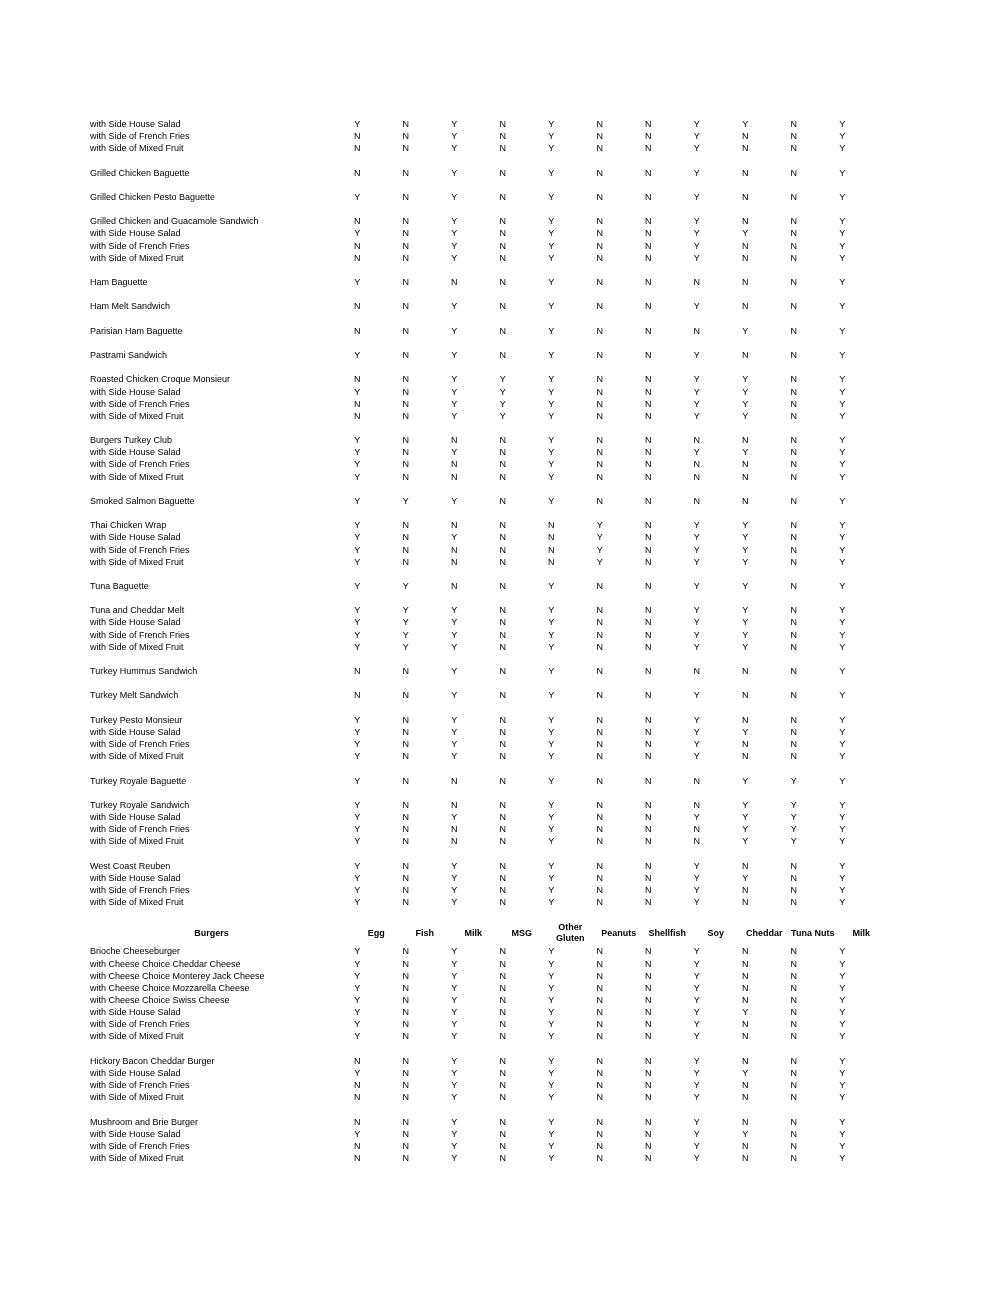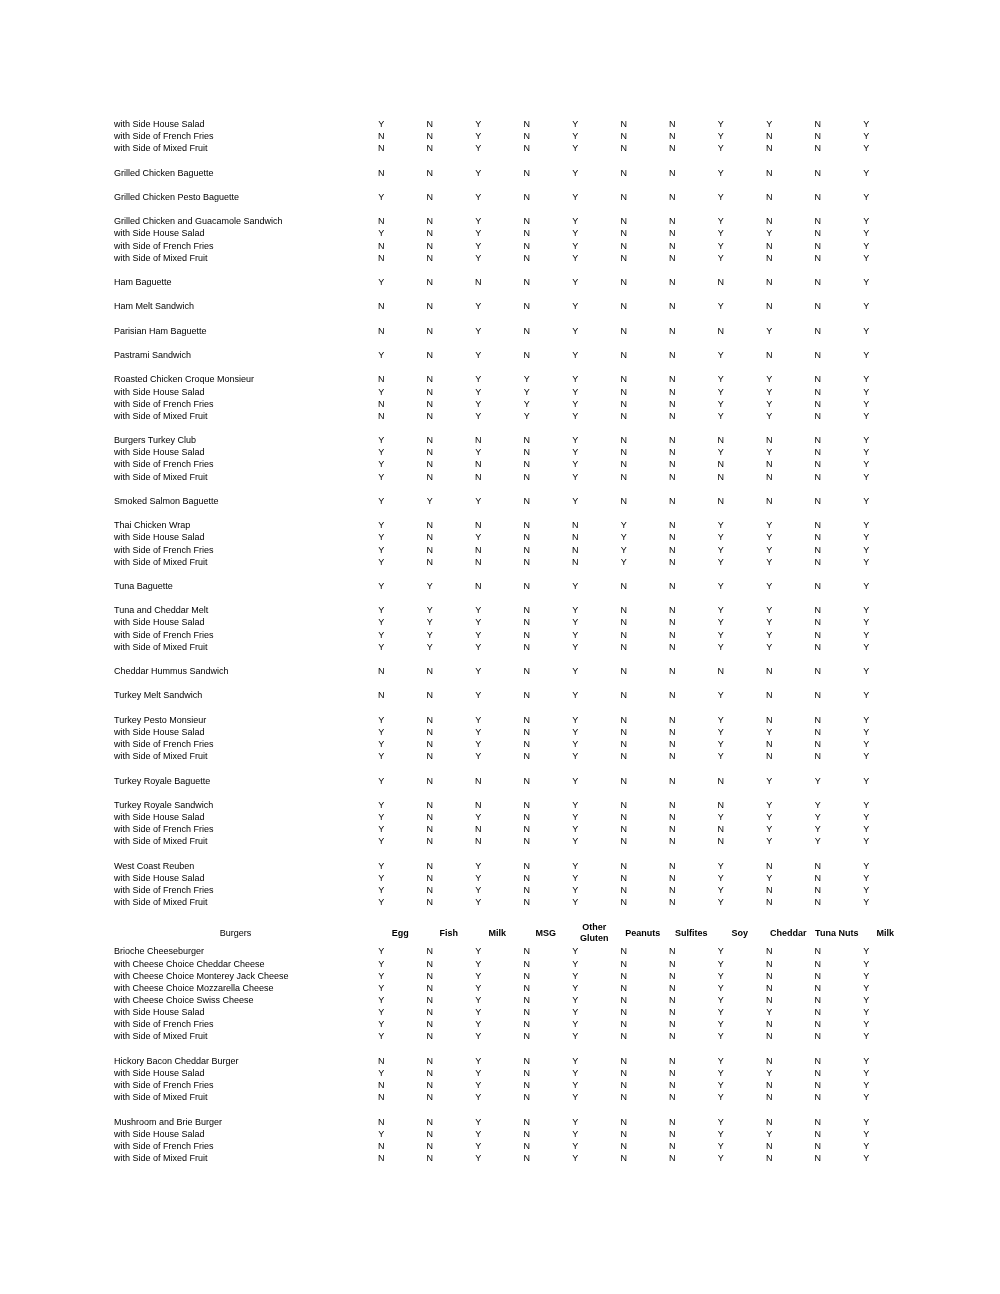--- a/index.html
+++ b/index.html
@@ -12,21 +12,20 @@
     font-family: "Liberation Sans", sans-serif;
     font-size: 9px;
     color: #000000;
     overflow: hidden;
   }
   .table {
     position: absolute;
     left: 90px;
     top: 118px;
     width: 790px;
-    margin-left: 24px;
   }
   .row {
     display: flex;
     height: 12.16px;
     align-items: center;
   }
   .name-cell {
     width: 243px;
     flex: none;
     white-space: nowrap;
@@ -36,21 +35,21 @@
     flex: none;
     text-align: center;
   }
   .group-spacer { height: 12.16px; }
   .header-row {
     display: flex;
     align-items: center;
     height: 25px;
   }
   .section-title {
-    font-weight: normal;
+    font-weight: bold;
     text-align: center;
   }
   .col-header {
     font-weight: bold;
     position: relative;
     left: 19px;
     line-height: 1.15;
   }
 </style>
 </head>
@@ -500,21 +499,21 @@
         <div class="val-cell">Y</div>
         <div class="val-cell">N</div>
         <div class="val-cell">N</div>
         <div class="val-cell">Y</div>
         <div class="val-cell">Y</div>
         <div class="val-cell">N</div>
         <div class="val-cell">Y</div>
       </div>
       <div class="group-spacer"></div>
       <div class="row">
-        <div class="name-cell">Cheddar Hummus Sandwich</div>
+        <div class="name-cell">Turkey Hummus Sandwich</div>
         <div class="val-cell">N</div>
         <div class="val-cell">N</div>
         <div class="val-cell">Y</div>
         <div class="val-cell">N</div>
         <div class="val-cell">Y</div>
         <div class="val-cell">N</div>
         <div class="val-cell">N</div>
         <div class="val-cell">N</div>
         <div class="val-cell">N</div>
         <div class="val-cell">N</div>
@@ -723,21 +722,21 @@
       </div>
       <div class="group-spacer"></div>
       <div class="header-row">
         <div class="name-cell section-title">Burgers</div>
         <div class="val-cell col-header">Egg</div>
         <div class="val-cell col-header">Fish</div>
         <div class="val-cell col-header">Milk</div>
         <div class="val-cell col-header">MSG</div>
         <div class="val-cell col-header">Other Gluten</div>
         <div class="val-cell col-header">Peanuts</div>
-        <div class="val-cell col-header">Sulfites</div>
+        <div class="val-cell col-header">Shellfish</div>
         <div class="val-cell col-header">Soy</div>
         <div class="val-cell col-header">Cheddar</div>
         <div class="val-cell col-header">Tuna Nuts</div>
         <div class="val-cell col-header">Milk</div>
       </div>
       <div class="row">
         <div class="name-cell">Brioche Cheeseburger</div>
         <div class="val-cell">Y</div>
         <div class="val-cell">N</div>
         <div class="val-cell">Y</div>

